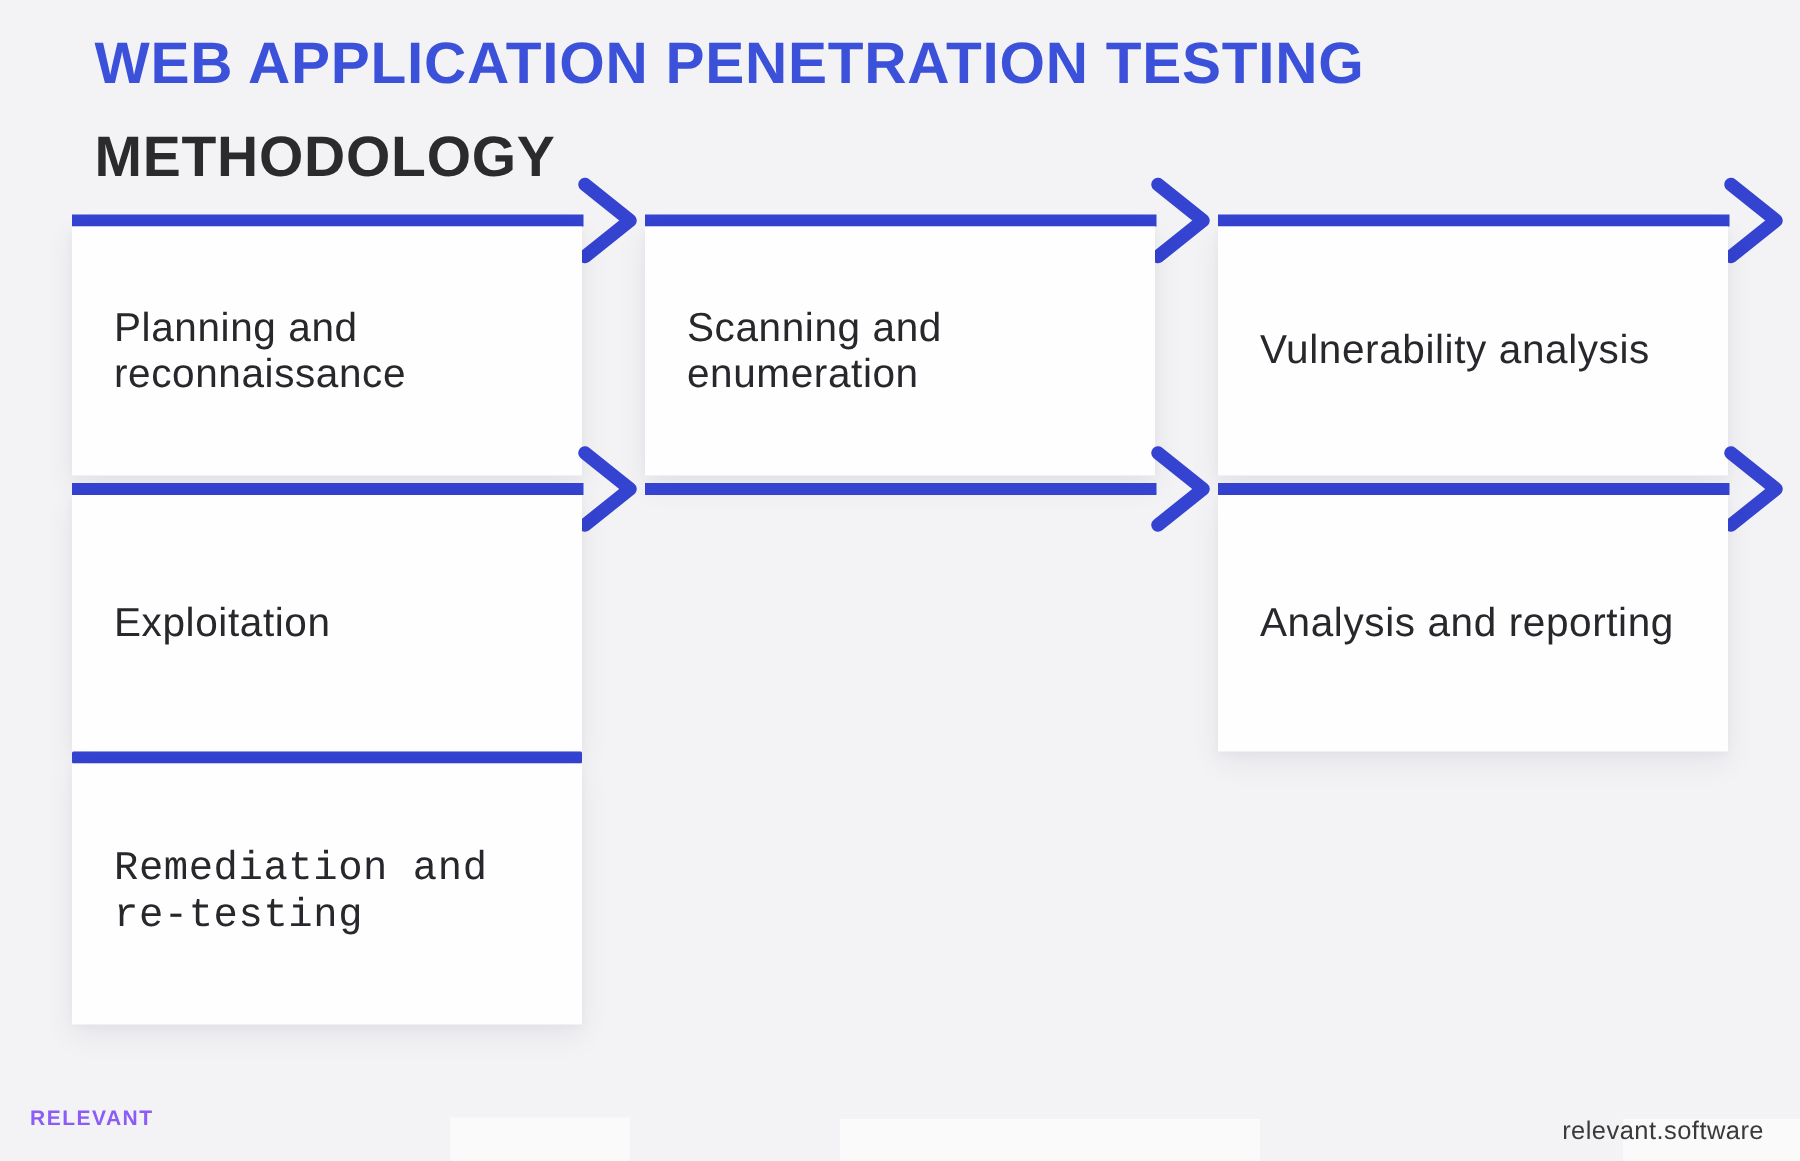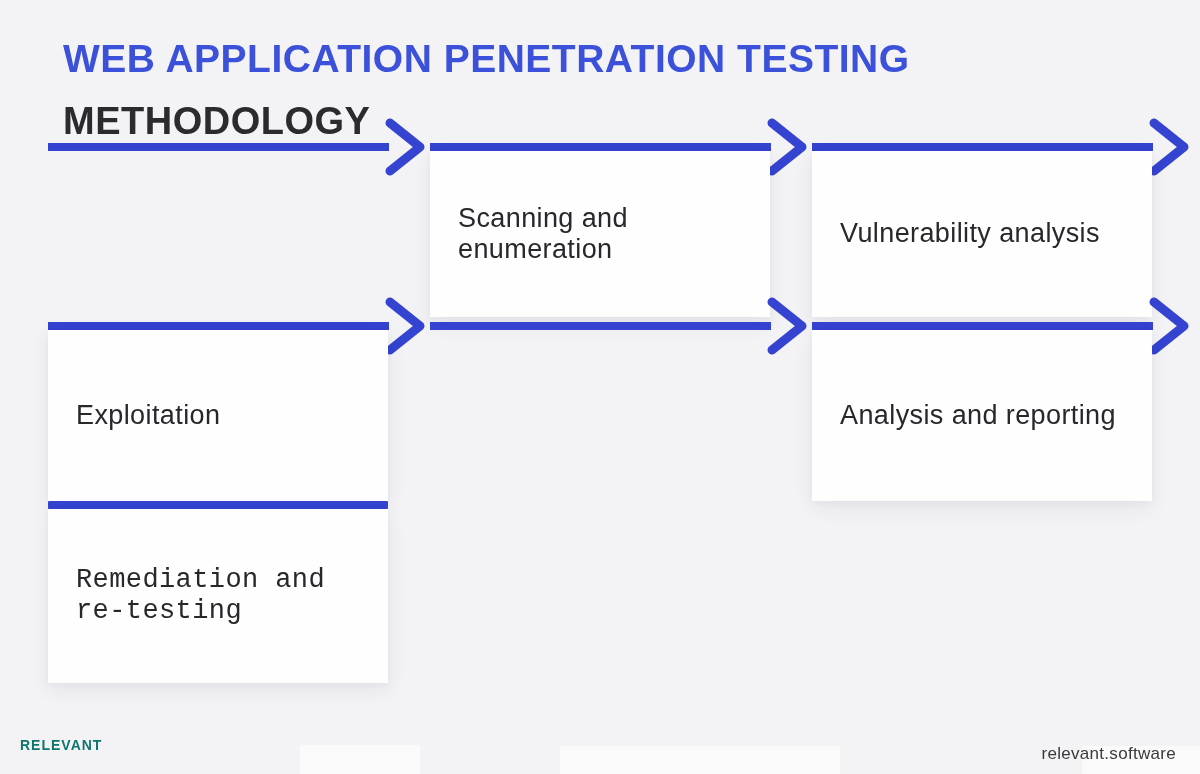--- a/index.html
+++ b/index.html
@@ -14,21 +14,21 @@
     background: var(--bg, #f3f3f5);
     font-family: "Liberation Sans", sans-serif;
   }
   .canvas {
     position: absolute;
     inset: 0;
   }
   .title-block {
     position: absolute;
     left: 63px;
-    top: 38px;
+    top: 22px;
   }
   .title-line1 {
     font-size: 39px;
     font-weight: 700;
     letter-spacing: 0.5px;
     color: var(--title-blue, #3c51da);
     line-height: 1.1;
     white-space: nowrap;
   }
   .title-line2 {
@@ -81,21 +81,21 @@
   .box.r2 { top: 330px; height: 171px; }
   .bar.r3 { top: 501px; }
   .box.r3 { top: 509px; height: 174px; font-family: Liberation Mono, monospace; }
   .footer-brand {
     position: absolute;
     left: 20px;
     top: 737px;
     font-size: 14px;
     font-weight: 700;
     letter-spacing: 1px;
-    color: #0f766e;
+    color: #8b5cf6;
   }
   .footer-site {
     position: absolute;
     right: 24px;
     top: 744px;
     font-size: 17px;
     font-weight: 400;
     letter-spacing: 0.3px;
     color: #3a3a3a;
   }
@@ -124,20 +124,23 @@
   </svg>
   <svg class="arrow r1 c2" viewBox="0 0 380 64">
     <line x1="0" y1="32" x2="341" y2="32" stroke="currentColor" stroke-width="8"></line>
     <polyline points="342,8 372,32 342,56" fill="none" stroke="currentColor" stroke-width="9" stroke-linecap="round" stroke-linejoin="round"></polyline>
   </svg>
   <svg class="arrow r1 c3" viewBox="0 0 380 64">
     <line x1="0" y1="32" x2="341" y2="32" stroke="currentColor" stroke-width="8"></line>
     <polyline points="342,8 372,32 342,56" fill="none" stroke="currentColor" stroke-width="9" stroke-linecap="round" stroke-linejoin="round"></polyline>
   </svg>
 
+  <div class="stage-box box r1 c1">
+    <div class="stage-label">Planning and reconnaissance</div>
+  </div>
   <div class="stage-box box r1 c3">
     <div class="stage-label">Vulnerability analysis</div>
   </div>
   <div class="stage-box box r1 c2">
     <div class="stage-label">Scanning and enumeration</div>
   </div>
 
   <svg class="arrow r2 c1" viewBox="0 0 380 64">
     <line x1="0" y1="32" x2="341" y2="32" stroke="currentColor" stroke-width="8"></line>
     <polyline points="342,8 372,32 342,56" fill="none" stroke="currentColor" stroke-width="9" stroke-linecap="round" stroke-linejoin="round"></polyline>

